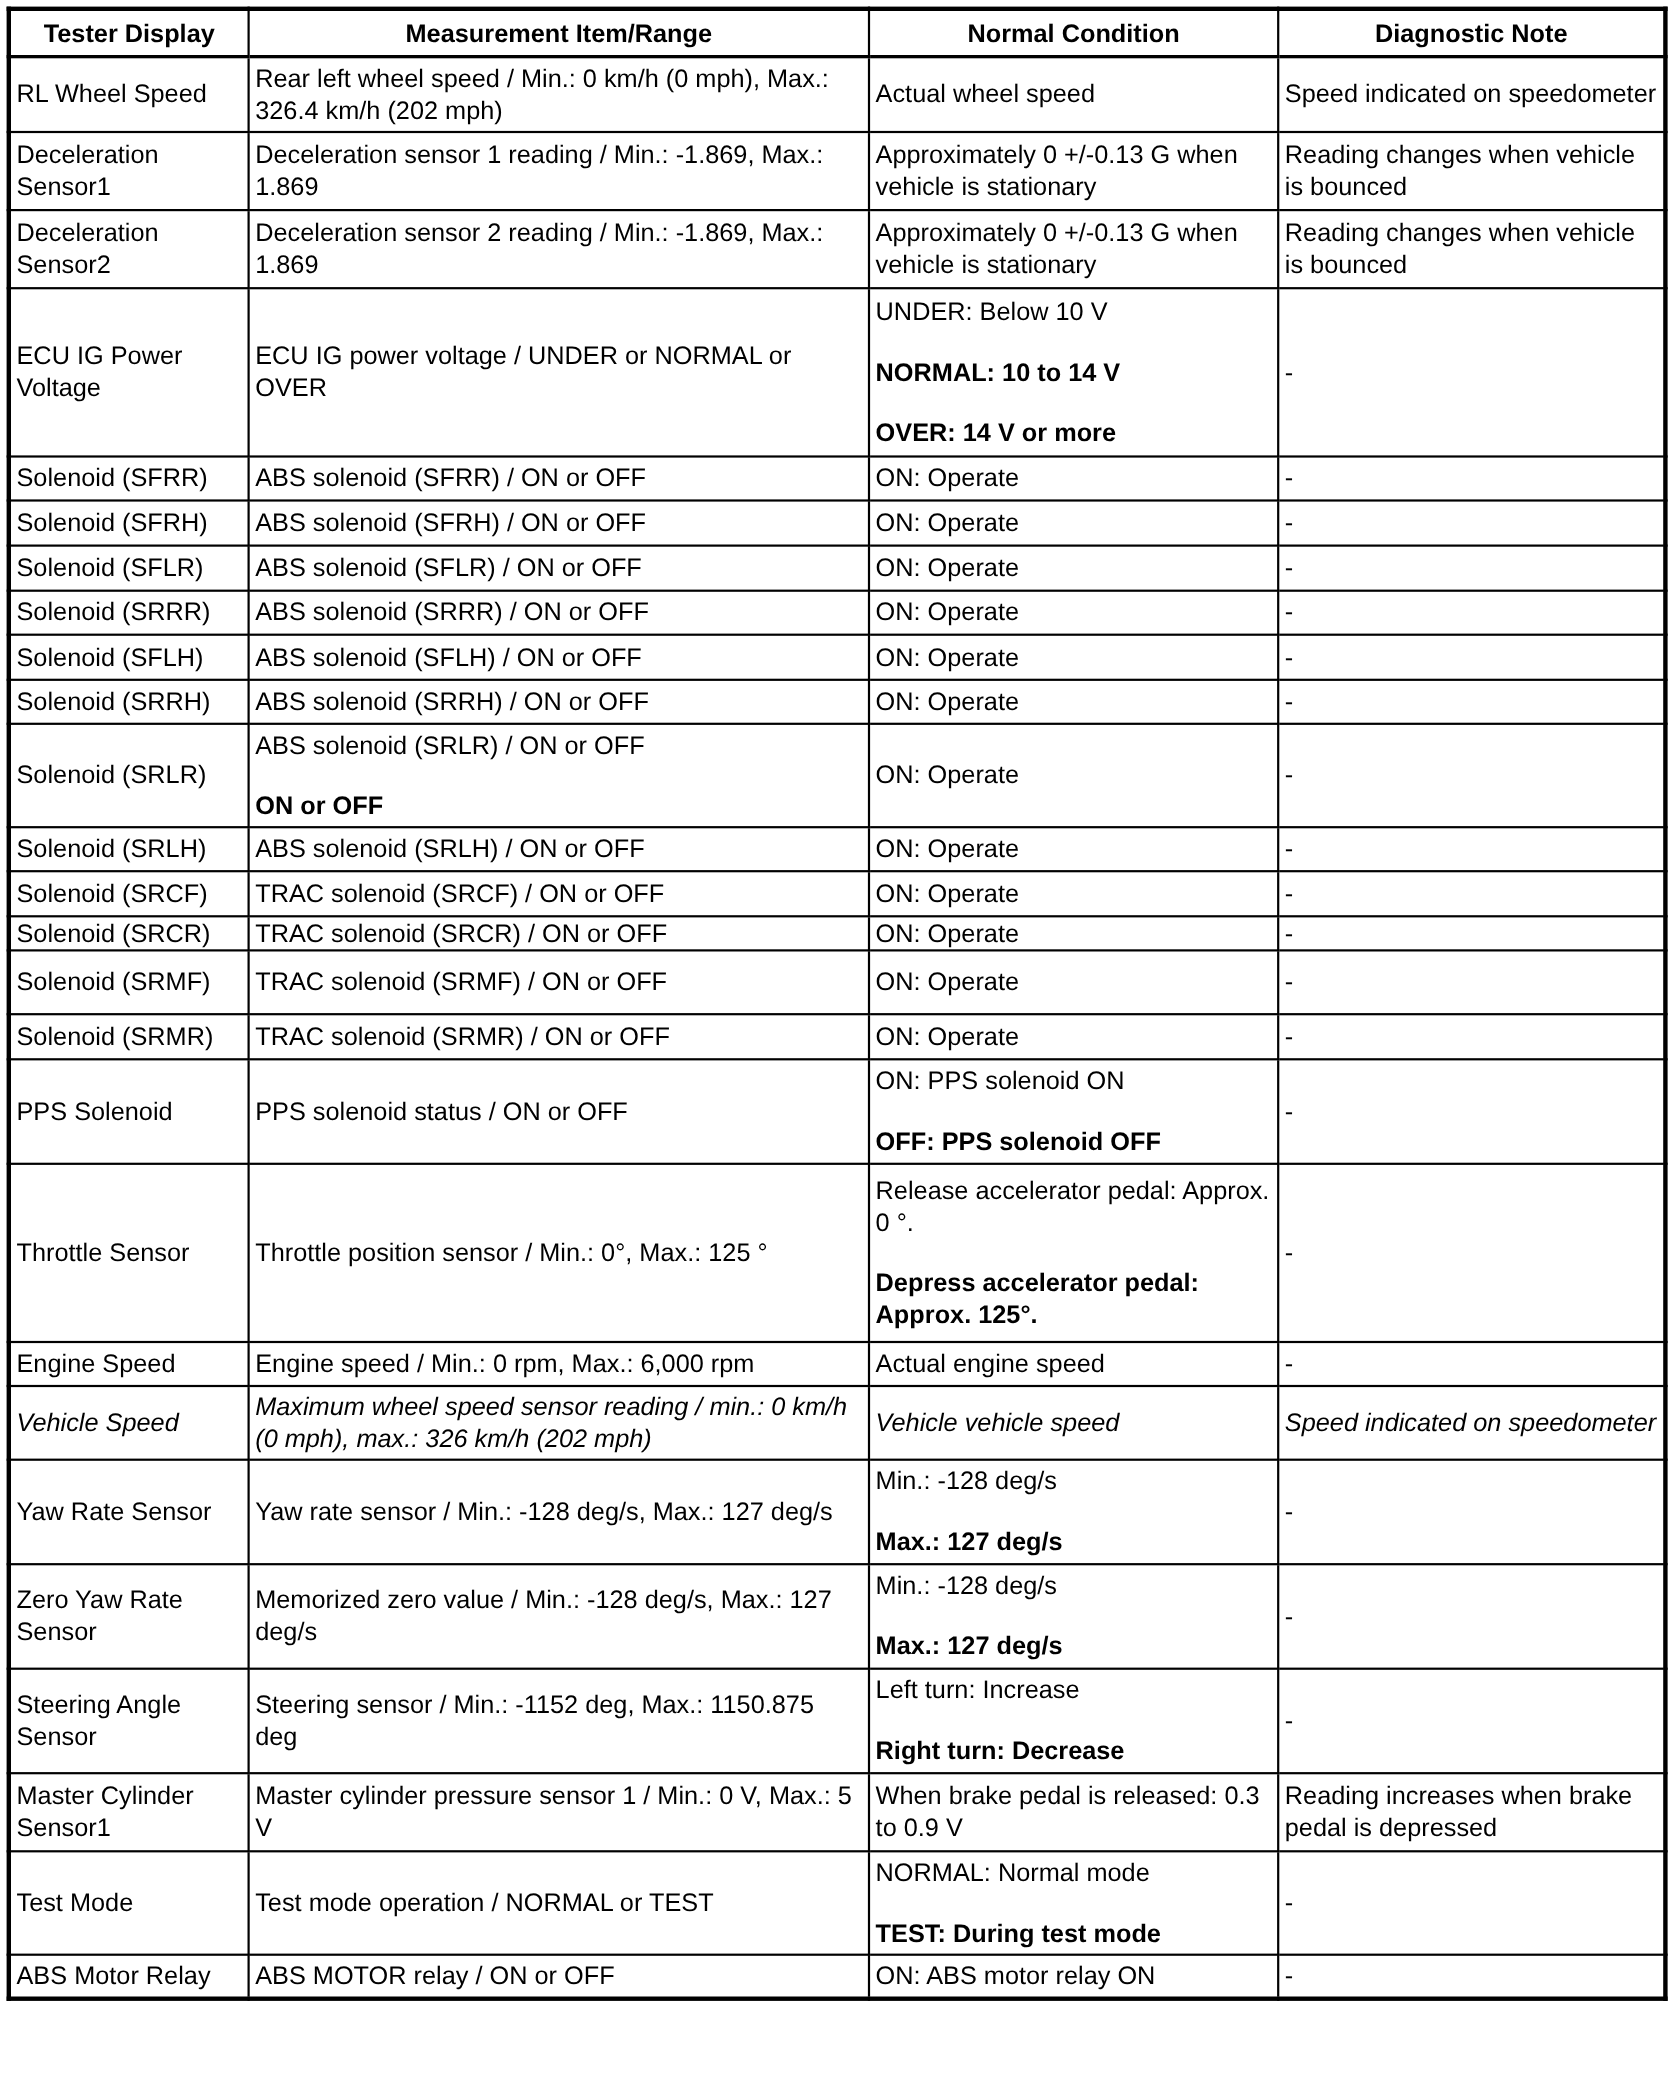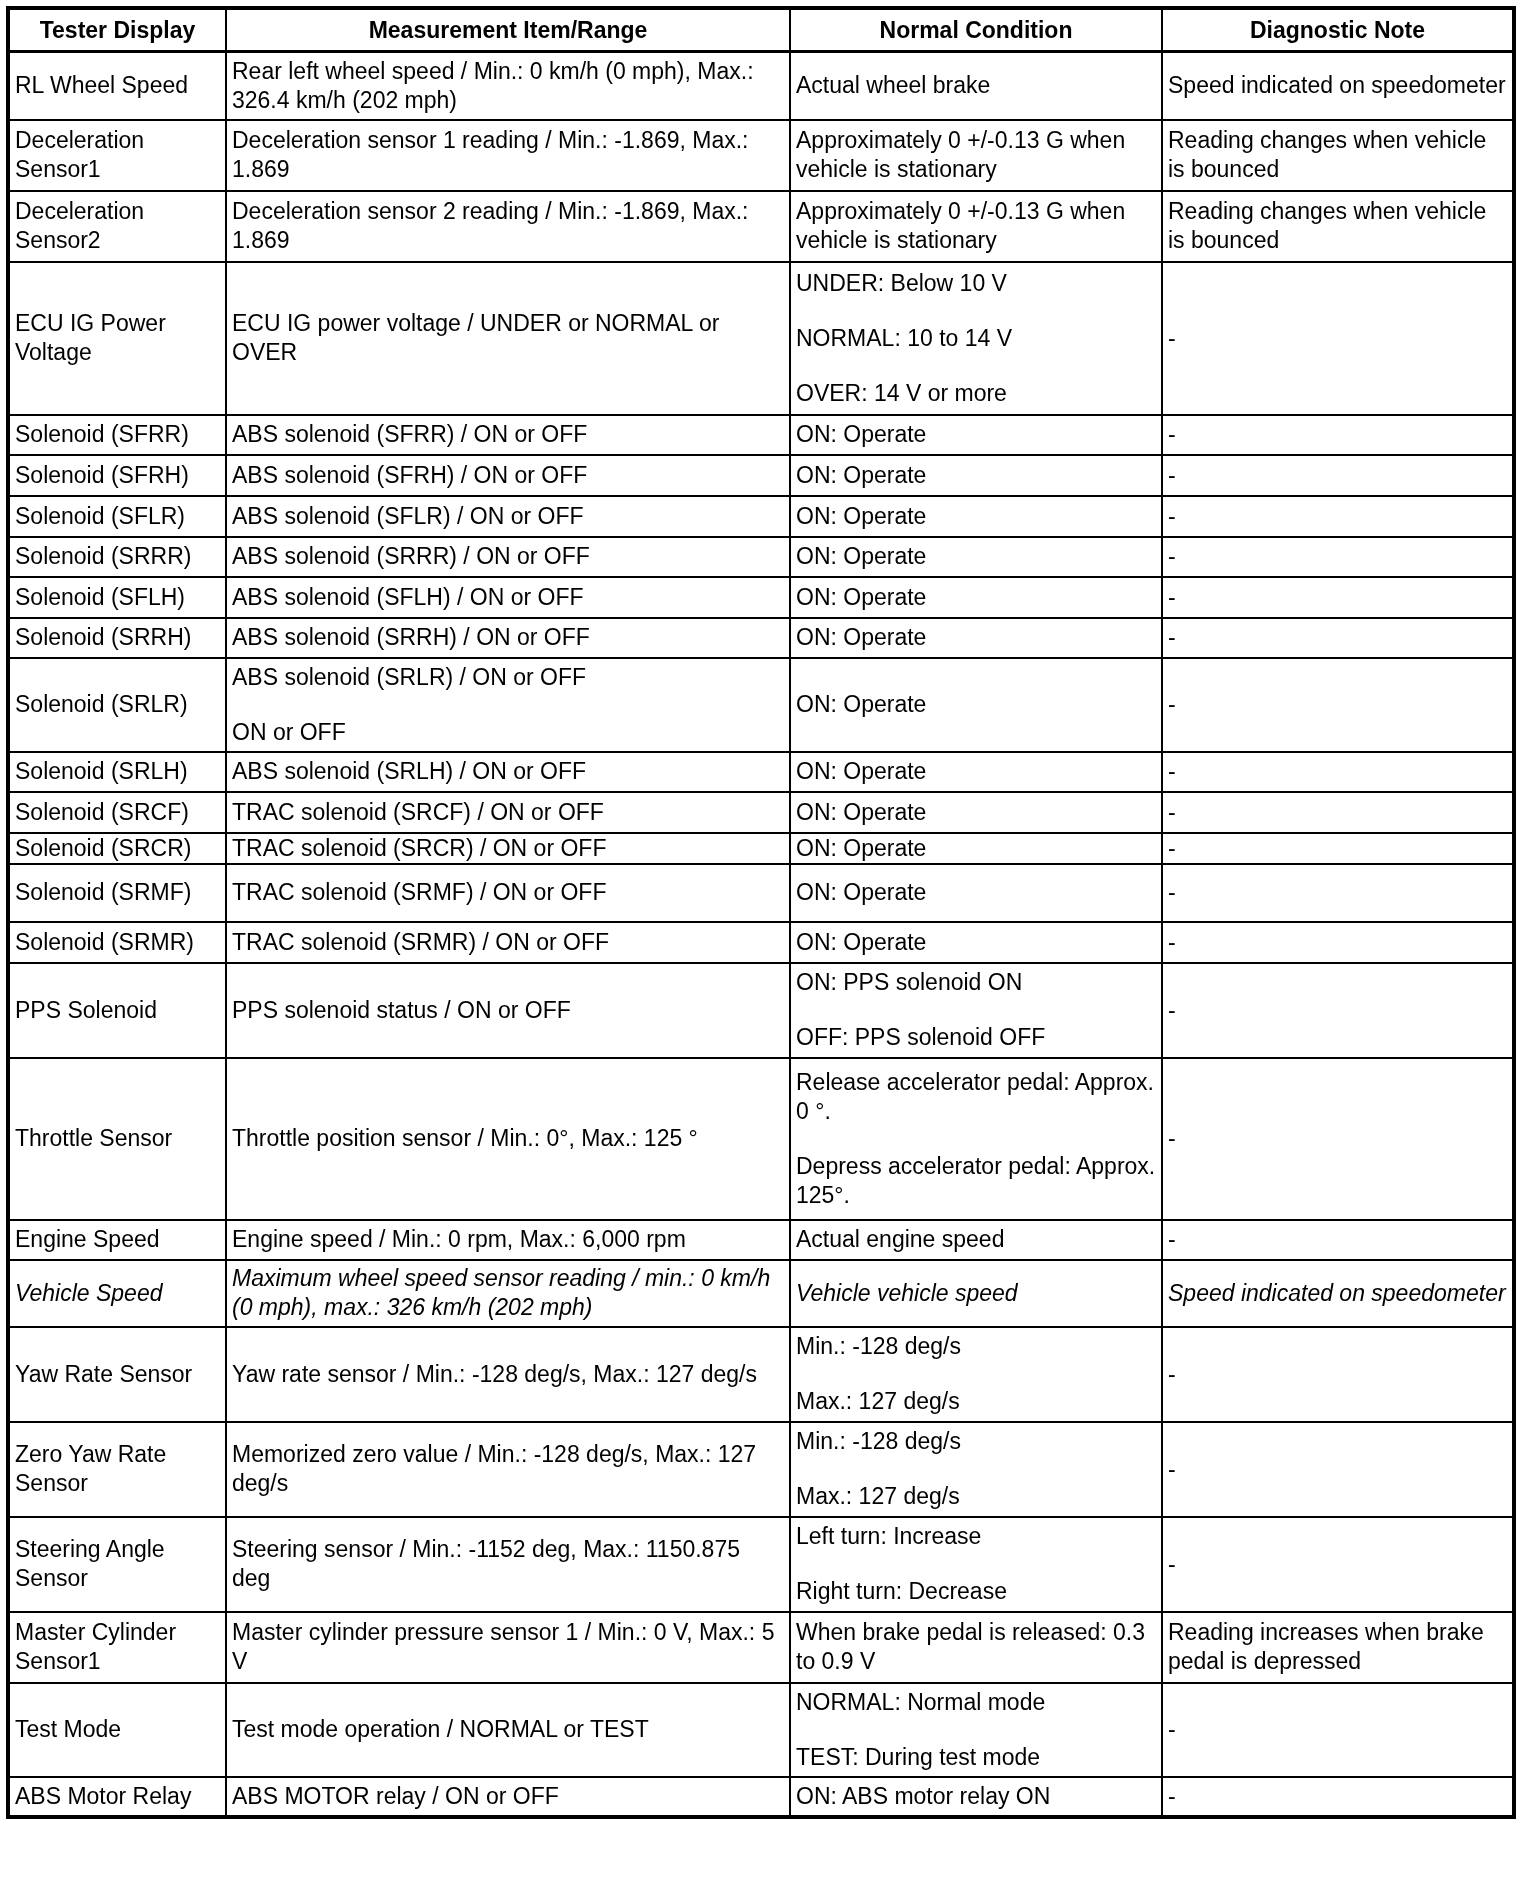--- a/index.html
+++ b/index.html
@@ -27,21 +27,21 @@
     font-weight: normal;
     overflow: hidden;
   }
   th {
     font-weight: bold;
     text-align: center;
     height: 40px;
     border-bottom: 3px solid #000;
   }
   td .para { display: block; }
-  td .para + .para { margin-top: 26px; }
+  td .para + .para { margin-top: 26px; font-weight: bold; }
 </style>
 </head>
 <body>
 
 <div class="wrap">
   <table>
     <colgroup>
       <col class="c1">
         <col class="c2">
         <col class="c3">
@@ -57,21 +57,21 @@
     </thead>
     <tbody id="tbody">
         <tr style="height: 68px;">
           <td>
             <span class="para">RL Wheel Speed</span>
           </td>
           <td>
             <span class="para">Rear left wheel speed / Min.: 0 km/h (0 mph), Max.: 326.4 km/h (202 mph)</span>
           </td>
           <td>
-            <span class="para">Actual wheel brake</span>
+            <span class="para">Actual wheel speed</span>
           </td>
           <td>
             <span class="para">Speed indicated on speedometer</span>
           </td>
         </tr>
         <tr style="height: 71px;">
           <td>
             <span class="para">Deceleration Sensor1</span>
           </td>
           <td>

